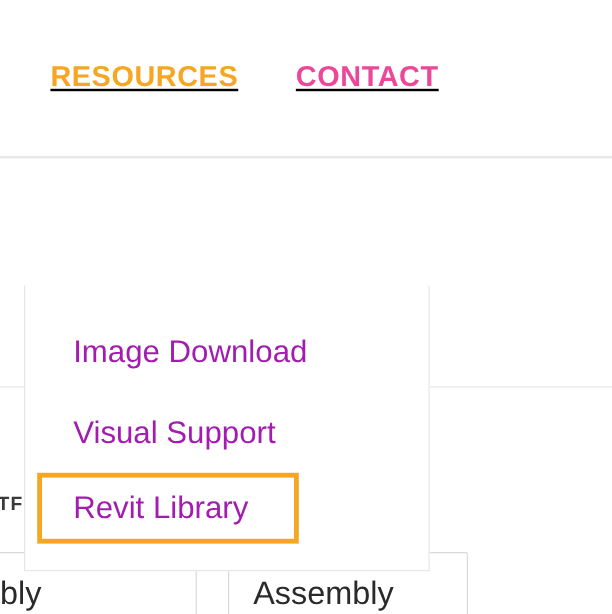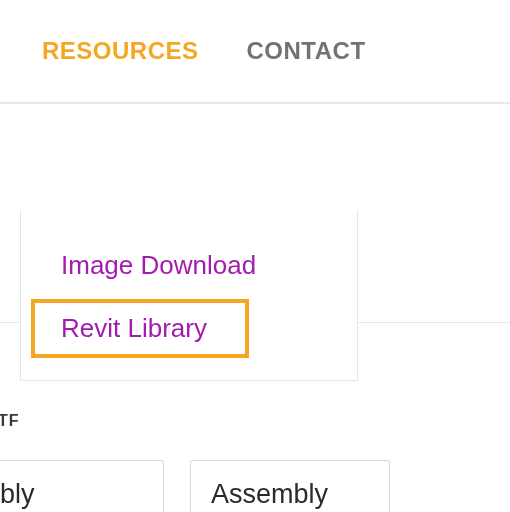--- a/index.html
+++ b/index.html
@@ -8,33 +8,34 @@
       width: 510px;
       height: 512px;
       background: #fff;
       overflow: hidden;
       position: relative;
     }
     .nav-bar {
       display: flex;
       align-items: center;
       padding: 0 0 0 42px;
-      height: 104px;
+      height: 132px;
       border-bottom: 2px solid #e8e8e8;
       background: #fff;
+      text-decoration: underline;
     }
     .nav-item {
       font-size: 24px;
       font-weight: 700;
       letter-spacing: 0.5px;
       margin-right: 48px;
       cursor: pointer;
     }
     .nav-item.active { color: #f6a623; }
-    .nav-item.inactive { color: #737373; }
+    .nav-item.inactive { color: #ec4899; }
     .dropdown {
       position: absolute;
       top: 106px;
       left: 20px;
       width: 338px;
       background: #fff;
       border: 1px solid #e6e6e6;
       border-top: none;
       padding: 22px 0 22px 0;
     }
@@ -111,15 +112,16 @@
   <div class="card">
     <div class="card-title">nbly</div>
   </div>
   <div class="card">
     <div class="card-title">Assembly</div>
   </div>
 </div>
 
 <div class="dropdown layer-front">
   <div class="dropdown-item">Image Download</div>
+  <div class="dropdown-item">Visual Support</div>
   <div class="dropdown-item highlighted">Revit Library</div>
 
 </div>
 
 </body></html>

